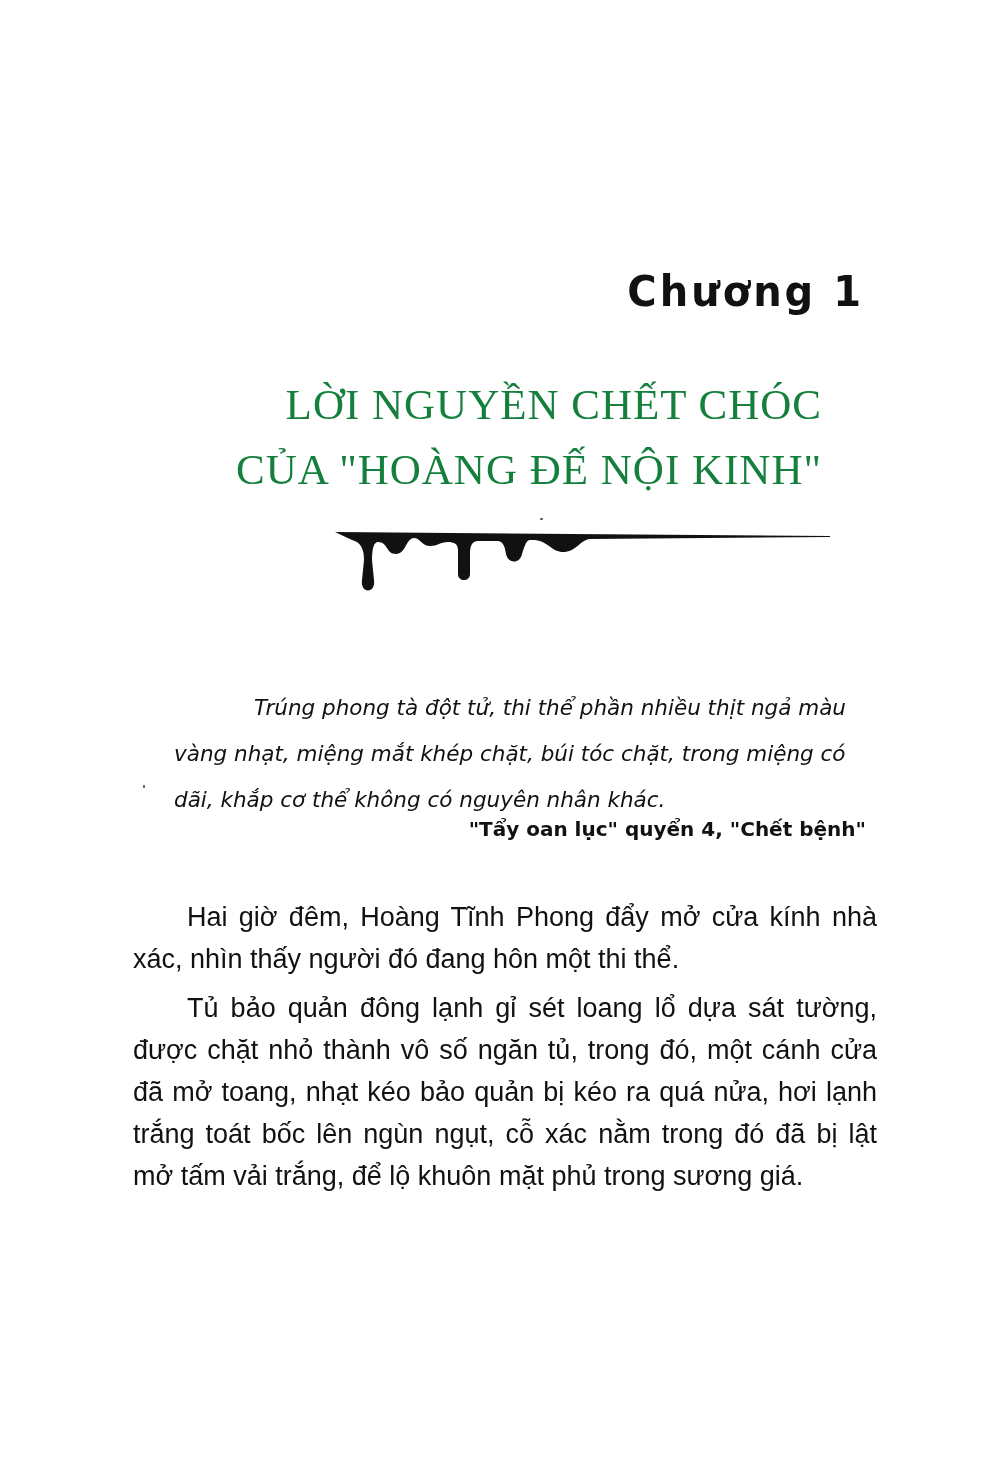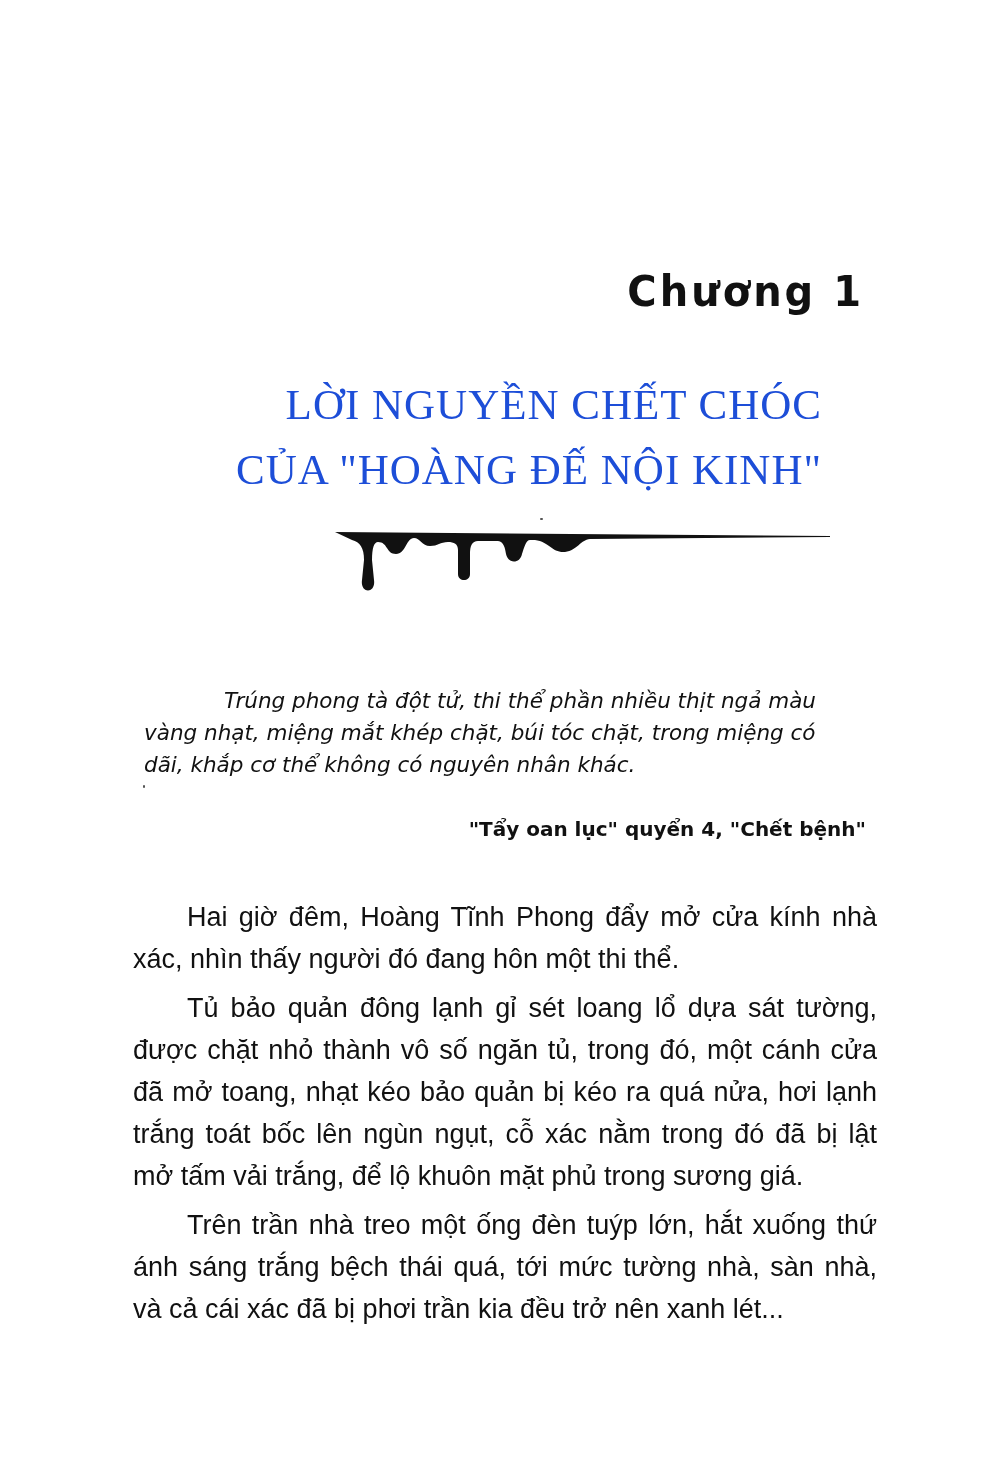--- a/index.html
+++ b/index.html
@@ -19,38 +19,38 @@
       letter-spacing: 3px;
       color: #111;
       transform: scaleY(1.05);
     }
     .title-line {
       position: absolute;
       right: 178px;
       font-family: "Liberation Serif", serif;
       font-size: 43px;
       letter-spacing: 1px;
-      color: #1d4ed8;
+      color: #15803d;
       white-space: nowrap;
     }
     .title-line.l1 { top: 380px; }
     .title-line.l2 { top: 445px; }
     .drip {
       position: absolute;
       left: 330px; top: 520px;
       width: 510px; height: 80px;
     }
     .epigraph {
       position: absolute;
-      left: 144px; top: 685px;
+      left: 174px; top: 685px;
       width: 710px;
       font-family: "DejaVu Sans", sans-serif;
       font-style: italic;
       font-size: 21.5px;
-      line-height: 32px;
+      line-height: 46px;
       color: #111;
     }
     .epigraph p { margin: 0; text-indent: 80px; }
     .epigraph-source {
       position: absolute;
       right: 134px; top: 817px;
       font-family: "DejaVu Sans", sans-serif;
       font-weight: bold;
       font-size: 20px;
       color: #111;
@@ -82,17 +82,16 @@
 </svg>
 
 <div class="epigraph">
   <p>Trúng phong tà đột tử, thi thể phần nhiều thịt ngả màu vàng nhạt, miệng mắt khép chặt, búi tóc chặt, trong miệng có dãi, khắp cơ thể không có nguyên nhân khác.</p>
 </div>
 <div class="epigraph-source">"Tẩy oan lục" quyển 4, "Chết bệnh"</div>
 
 <div class="body-text">
   <p>Hai giờ đêm, Hoàng Tĩnh Phong đẩy mở cửa kính nhà xác, nhìn thấy người đó đang hôn một thi thể.</p>
   <p>Tủ bảo quản đông lạnh gỉ sét loang lổ dựa sát tường, được chặt nhỏ thành vô số ngăn tủ, trong đó, một cánh cửa đã mở toang, nhạt kéo bảo quản bị kéo ra quá nửa, hơi lạnh trắng toát bốc lên ngùn ngụt, cỗ xác nằm trong đó đã bị lật mở tấm vải trắng, để lộ khuôn mặt phủ trong sương giá.</p>
-  <p>Trên trần nhà treo một ống đèn tuýp lớn, hắt xuống thứ ánh sáng trắng bệch thái quá, tới mức tường nhà, sàn nhà, và cả cái xác đã bị phơi trần kia đều trở nên xanh lét...</p>
 </div>
 
 <div class="speck" style="left:143px;top:785px;"></div>
 <div class="speck" style="left:540px;top:518px;width:3px;height:2px;"></div>
 
 </body></html>

